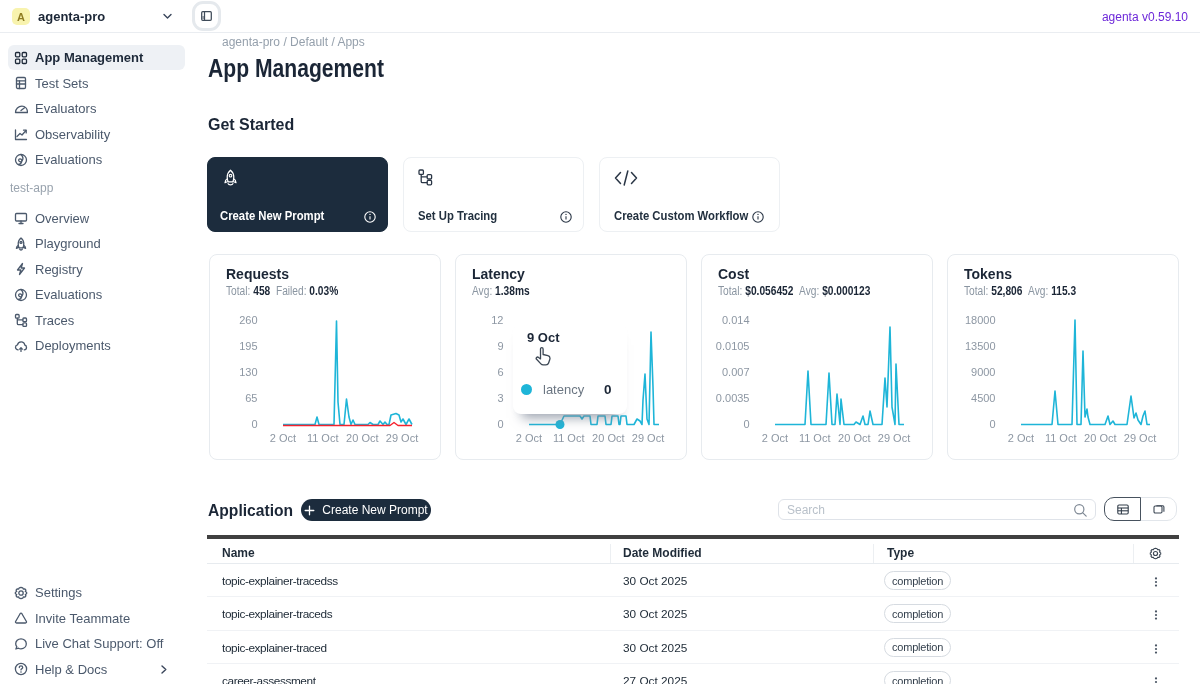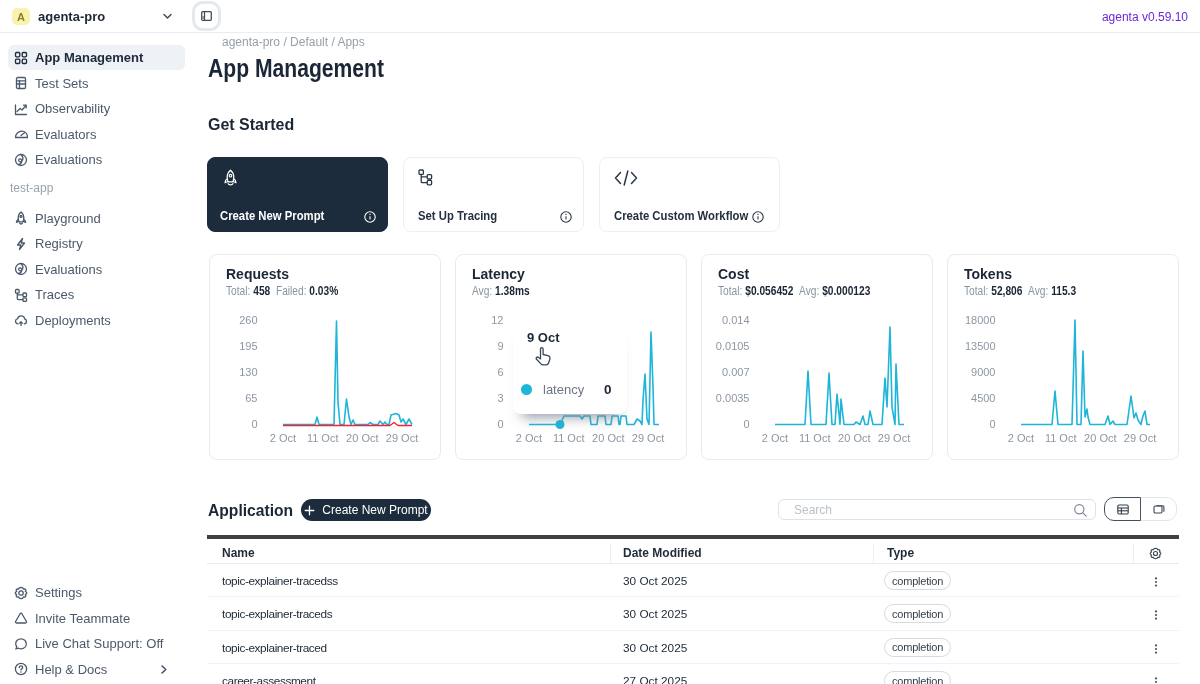--- a/index.html
+++ b/index.html
@@ -45,21 +45,21 @@
 .scard .sub { position:absolute; left:16px; top:29px; font-size:12px; color:#8a95a1; transform:scaleX(0.85); transform-origin:0 0; white-space:nowrap; }
 .scard .sub b { color:#1b2636; font-weight:700; }
 .scard svg.chart { position:absolute; left:0; top:52px; }
 
 .axis { font-size:11px; fill:#8d97a3; }
 
 .apph { position:absolute; left:208px; top:501px; font-size:17px; font-weight:700; color:#1b2636; transform:scaleX(0.92); transform-origin:0 0; white-space:nowrap; }
 .newbtn { position:absolute; left:301px; top:499px; width:130px; height:22px; background:#1C2C3D;
   border-radius:11px; color:#fff; font-size:12px; display:flex; align-items:center; justify-content:center; }
 .search { position:absolute; left:778px; top:499px; width:318px; height:21px; border:1px solid #dfe3e9;
-  border-radius:6px; background:#fff; font-size:12px; color:#b9c1ca; display:flex; align-items:center; padding:0 15px; }
+  border-radius:6px; background:#fff; font-size:12px; color:#b9c1ca; display:flex; align-items:center; padding:0 8px; }
 .search svg { position:absolute; right:7px; top:3px; }
 .segs { position:absolute; left:1104px; top:497px; width:73px; height:24px; }
 .seg { position:absolute; top:0; width:37px; height:24px; background:#fff; border:1px solid #e2e6eb;
   display:flex; align-items:center; justify-content:center; }
 .seg.l { left:0; border-radius:10px 0 0 10px; border:1.5px solid #47525e; z-index:2; }
 .seg.r { left:36px; border-radius:0 10px 10px 0; }
 
 .table { position:absolute; left:207px; top:535px; width:972px; }
 .thead { position:relative; height:29px; border-top:4px solid #404040; border-bottom:1px solid #e7ebef;
   font-size:12px; font-weight:700; color:#1f2b38; }
@@ -119,43 +119,51 @@
         <svg width="14" height="14" viewBox="0 0 14 14">
           <rect x="2.5" y="1.5" width="9" height="11" rx="1.2" fill="none" stroke="#4b596c" stroke-width="1.3" stroke-linecap="round" stroke-linejoin="round"></rect>
           <line x1="2.5" y1="4.8" x2="11.5" y2="4.8" fill="none" stroke="#4b596c" stroke-width="1.3" stroke-linecap="round" stroke-linejoin="round"></line>
           <line x1="2.5" y1="8" x2="11.5" y2="8" fill="none" stroke="#4b596c" stroke-width="1.3" stroke-linecap="round" stroke-linejoin="round"></line>
           <line x1="5.5" y1="4.8" x2="5.5" y2="12.5" fill="none" stroke="#4b596c" stroke-width="1.3" stroke-linecap="round" stroke-linejoin="round"></line>
         </svg>
         <span>Test Sets</span>
       </div>
       <div class="nav-item">
         <svg width="14" height="14" viewBox="0 0 14 14">
+          <path d="M1.5 10.5 C1.5 7 4.4 4.2 7.9 4.2 C11.1 4.2 13.5 6.8 13.5 10.5 Z" fill="none" stroke="#4b596c" stroke-width="1.3" stroke-linecap="round" stroke-linejoin="round"></path>
+          <path d="M7 8.5 L10.5 5.8" fill="none" stroke="#4b596c" stroke-width="1.3" stroke-linecap="round" stroke-linejoin="round"></path>
+        </svg>
+        <span>Evaluators</span>
+      </div>
+      <div class="nav-item">
+        <svg width="14" height="14" viewBox="0 0 14 14">
           <path d="M1.5 3 L1.5 12.5 L12.5 12.5" fill="none" stroke="#4b596c" stroke-width="1.3" stroke-linecap="round" stroke-linejoin="round"></path>
           <path d="M3 9.5 L6 6.5 L8 8 L12 3.5" fill="none" stroke="#4b596c" stroke-width="1.3" stroke-linecap="round" stroke-linejoin="round"></path>
           <path d="M9.5 3.2 L12.2 3.2 L12.2 5.9" fill="none" stroke="#4b596c" stroke-width="1.3" stroke-linecap="round" stroke-linejoin="round"></path>
         </svg>
         <span>Observability</span>
       </div>
       <div class="nav-item">
         <svg width="14" height="14" viewBox="0 0 14 14">
-          <path d="M1.5 10.5 C1.5 7 4.4 4.2 7.9 4.2 C11.1 4.2 13.5 6.8 13.5 10.5 Z" fill="none" stroke="#4b596c" stroke-width="1.3" stroke-linecap="round" stroke-linejoin="round"></path>
-          <path d="M7 8.5 L10.5 5.8" fill="none" stroke="#4b596c" stroke-width="1.3" stroke-linecap="round" stroke-linejoin="round"></path>
-        </svg>
-        <span>Evaluators</span>
-      </div>
-      <div class="nav-item">
-        <svg width="14" height="14" viewBox="0 0 14 14">
           <circle cx="7" cy="7" r="5.5" fill="none" stroke="#4b596c" stroke-width="1.3" stroke-linecap="round" stroke-linejoin="round"></circle>
           <path d="M7 1.5 C9 3.5 9.5 6 8 8 C7 9.2 5.5 9 4.9 8 C4.3 7 4.9 5.8 6 5.8 C7.5 5.8 8.2 7.4 7.6 9 C7.2 10.3 6 11.5 4.2 11.5" fill="none" stroke="#4b596c" stroke-width="1.3" stroke-linecap="round" stroke-linejoin="round"></path>
         </svg>
         <span>Evaluations</span>
       </div>
     </div>
   <div class="nav-group">test-app</div>
   <div class="nav" id="navapp" style="padding-top:0">
+      <div class="nav-item">
+        <svg width="14" height="14" viewBox="0 0 14 14">
+          <rect x="1.5" y="2.5" width="11" height="7.5" rx="1" fill="none" stroke="#4b596c" stroke-width="1.3" stroke-linecap="round" stroke-linejoin="round"></rect>
+          <line x1="5" y1="12.5" x2="9" y2="12.5" fill="none" stroke="#4b596c" stroke-width="1.3" stroke-linecap="round" stroke-linejoin="round"></line>
+          <line x1="7" y1="10" x2="7" y2="12.5" fill="none" stroke="#4b596c" stroke-width="1.3" stroke-linecap="round" stroke-linejoin="round"></line>
+        </svg>
+        <span>Overview</span>
+      </div>
       <div class="nav-item">
         <svg width="14" height="14" viewBox="0 0 14 14">
           <path d="M7 1 C8.9 2.5 9.8 4.5 9.8 6.7 C9.8 8.4 9.4 9.9 8.9 10.8 L5.1 10.8 C4.6 9.9 4.2 8.4 4.2 6.7 C4.2 4.5 5.1 2.5 7 1 Z" fill="none" stroke="#4b596c" stroke-width="1.3" stroke-linecap="round" stroke-linejoin="round"></path>
           <circle cx="7" cy="5.4" r="1" fill="none" stroke="#4b596c" stroke-width="1.3" stroke-linecap="round" stroke-linejoin="round"></circle>
           <path d="M4.3 8.3 C3.1 8.9 2.5 10 2.4 11.4 L4.7 10.4" fill="none" stroke="#4b596c" stroke-width="1.3" stroke-linecap="round" stroke-linejoin="round"></path>
           <path d="M9.7 8.3 C10.9 8.9 11.5 10 11.6 11.4 L9.3 10.4" fill="none" stroke="#4b596c" stroke-width="1.3" stroke-linecap="round" stroke-linejoin="round"></path>
           <path d="M5.6 12.1 C6.1 13.3 7.9 13.3 8.4 12.1" fill="none" stroke="#4b596c" stroke-width="1.3" stroke-linecap="round" stroke-linejoin="round"></path>
         </svg>
         <span>Playground</span>
       </div>

